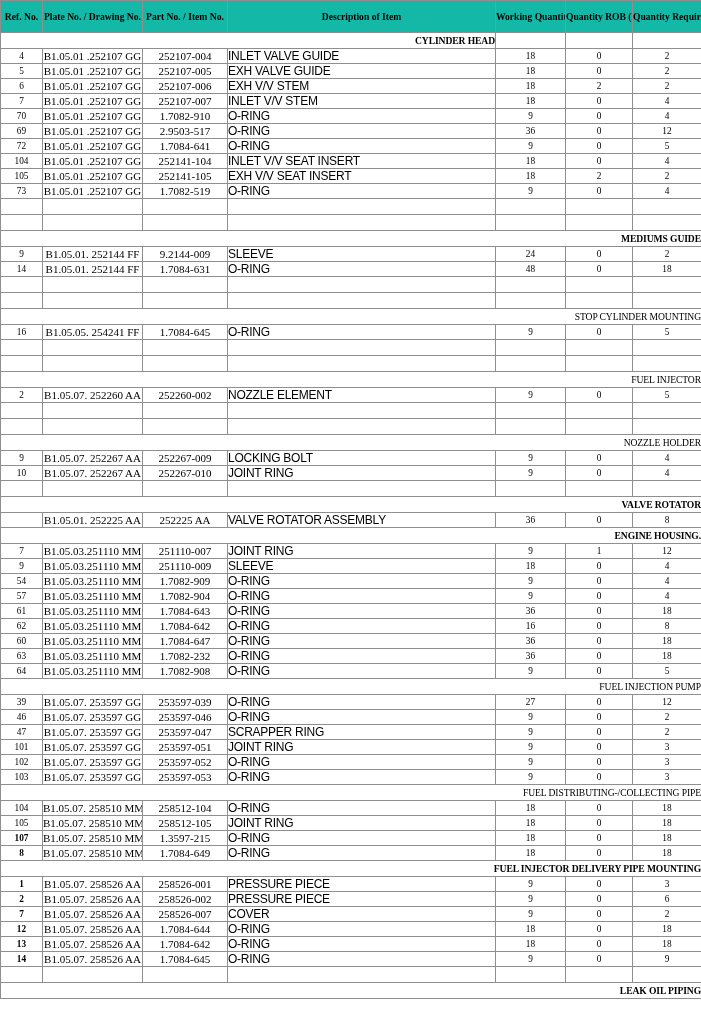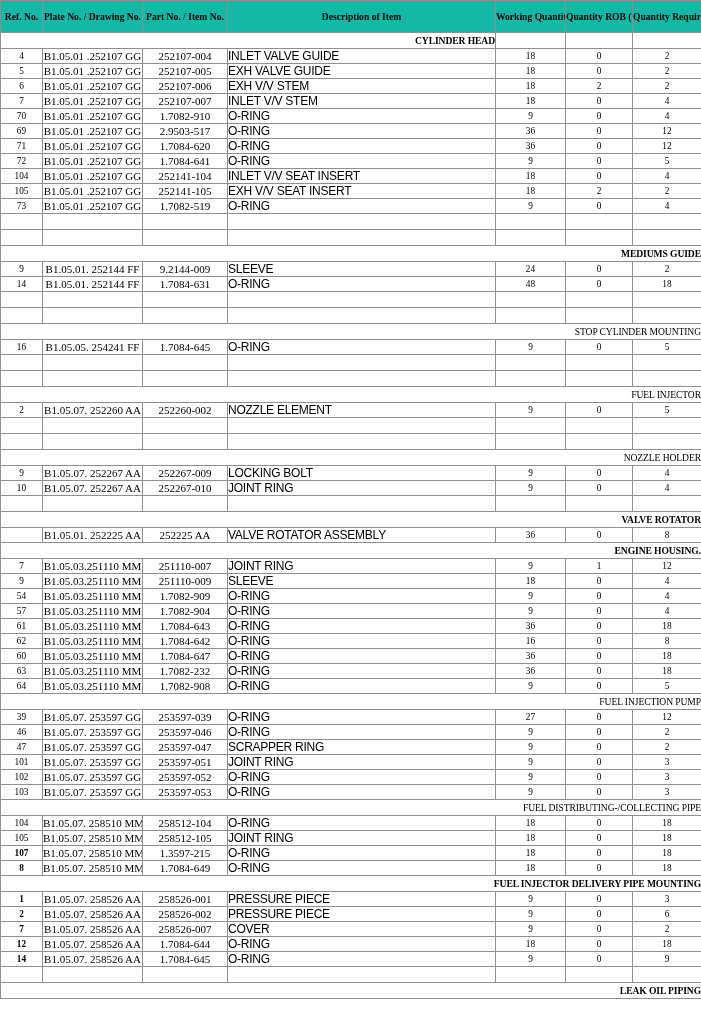--- a/index.html
+++ b/index.html
@@ -178,29 +178,20 @@
         <tr>
           <td class="ref">69</td>
           <td class="plate">B1.05.01 .252107 GG</td>
           <td class="part">2.9503-517</td>
           <td class="desc">O-RING</td>
           <td class="num">36</td>
           <td class="num">0</td>
           <td class="num">12</td>
         </tr>
         <tr>
-          <td class="ref">71</td>
-          <td class="plate">B1.05.01 .252107 GG</td>
-          <td class="part">1.7084-620</td>
-          <td class="desc">O-RING</td>
-          <td class="num">36</td>
-          <td class="num">0</td>
-          <td class="num">12</td>
-        </tr>
-        <tr>
           <td class="ref">72</td>
           <td class="plate">B1.05.01 .252107 GG</td>
           <td class="part">1.7084-641</td>
           <td class="desc">O-RING</td>
           <td class="num">9</td>
           <td class="num">0</td>
           <td class="num">5</td>
         </tr>
         <tr>
           <td class="ref">104</td>
@@ -601,20 +592,29 @@
         <tr>
           <td class="ref b">12</td>
           <td class="plate">B1.05.07. 258526 AA</td>
           <td class="part">1.7084-644</td>
           <td class="desc">O-RING</td>
           <td class="num">18</td>
           <td class="num">0</td>
           <td class="num">18</td>
         </tr>
         <tr>
+          <td class="ref b">13</td>
+          <td class="plate">B1.05.07. 258526 AA</td>
+          <td class="part">1.7084-642</td>
+          <td class="desc">O-RING</td>
+          <td class="num">18</td>
+          <td class="num">0</td>
+          <td class="num">18</td>
+        </tr>
+        <tr>
           <td class="ref b">14</td>
           <td class="plate">B1.05.07. 258526 AA</td>
           <td class="part">1.7084-645</td>
           <td class="desc">O-RING</td>
           <td class="num">9</td>
           <td class="num">0</td>
           <td class="num">9</td>
         </tr>
         <tr>
           <td class="blank"></td>

